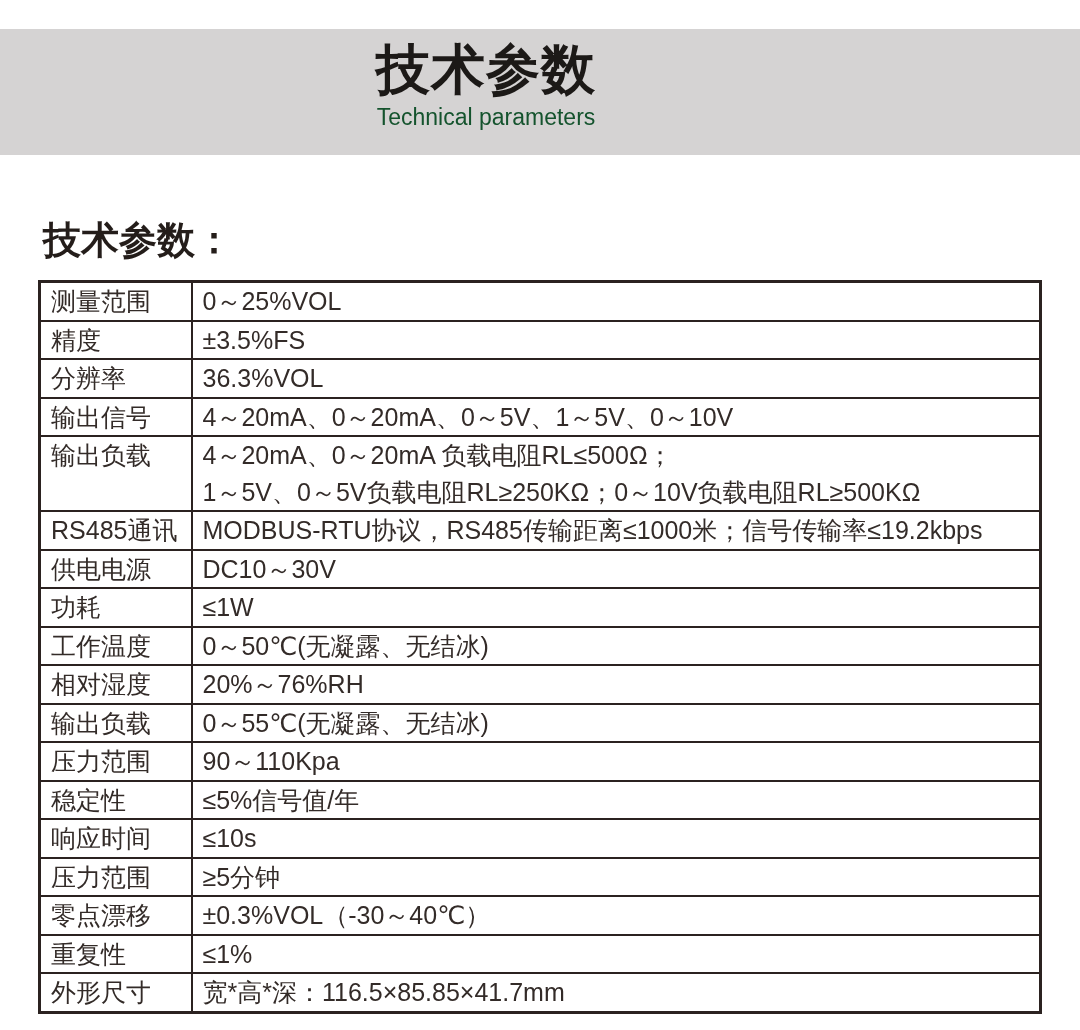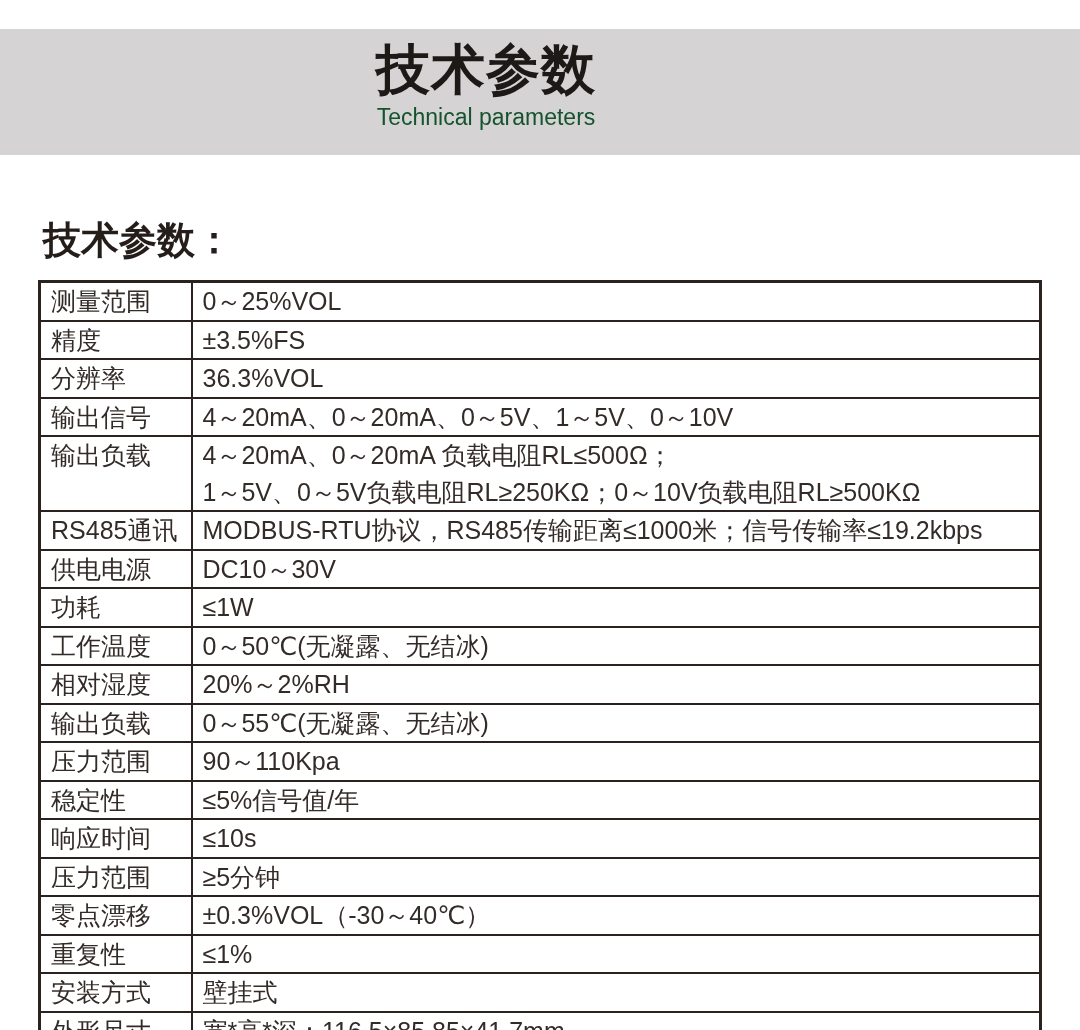--- a/index.html
+++ b/index.html
@@ -156,21 +156,21 @@
         <tr>
     <td class="label-cell">工作温度</td>
     <td class="value-cell">
       <span class="vline">0～50℃(无凝露、无结冰)</span>
 
     </td>
   </tr>
         <tr>
     <td class="label-cell">相对湿度</td>
     <td class="value-cell">
-      <span class="vline">20%～2%RH</span>
+      <span class="vline">20%～76%RH</span>
 
     </td>
   </tr>
         <tr>
     <td class="label-cell">输出负载</td>
     <td class="value-cell">
       <span class="vline">0～55℃(无凝露、无结冰)</span>
 
     </td>
   </tr>
@@ -206,27 +206,20 @@
     <td class="label-cell">零点漂移</td>
     <td class="value-cell">
       <span class="vline">±0.3%VOL（-30～40℃）</span>
 
     </td>
   </tr>
         <tr>
     <td class="label-cell">重复性</td>
     <td class="value-cell">
       <span class="vline">≤1%</span>
-
-    </td>
-  </tr>
-        <tr>
-    <td class="label-cell">安装方式</td>
-    <td class="value-cell">
-      <span class="vline">壁挂式</span>
 
     </td>
   </tr>
         <tr>
     <td class="label-cell">外形尺寸</td>
     <td class="value-cell">
       <span class="vline">宽*高*深：116.5×85.85×41.7mm</span>
 
     </td>
   </tr>

